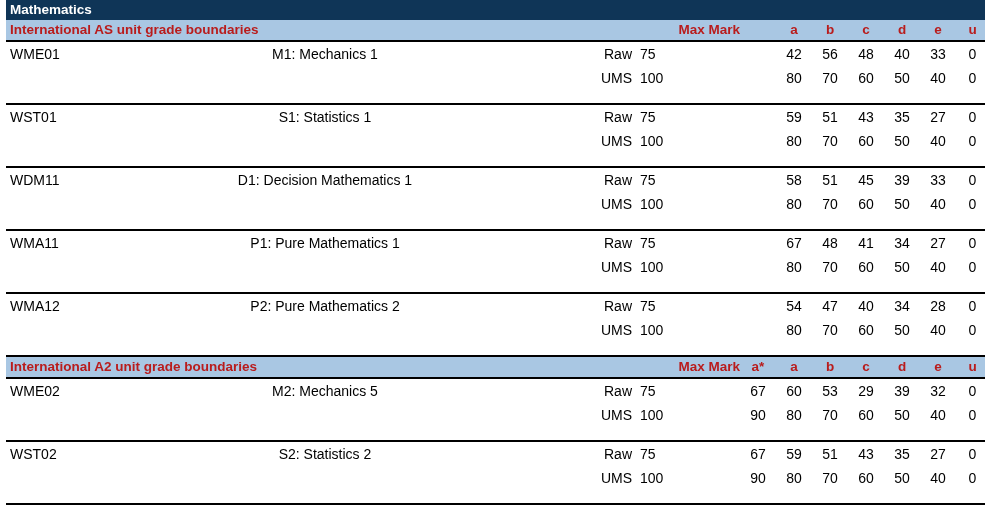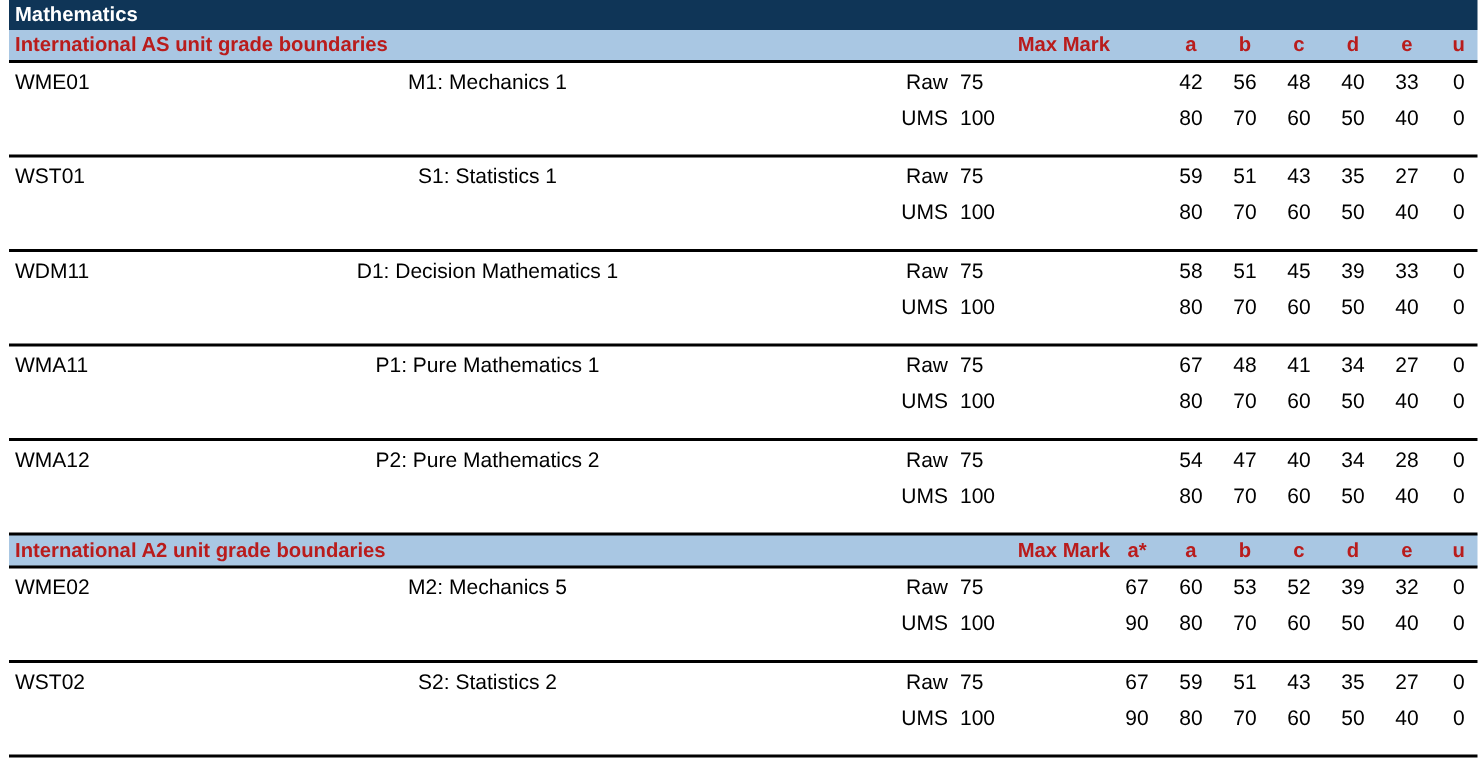--- a/index.html
+++ b/index.html
@@ -277,21 +277,21 @@
           <td class="sec-g" colspan="1">u</td>
         </tr>
         <tr>
           <td class="cell code" colspan="1">WME02</td>
           <td class="cell name" colspan="1">M2: Mechanics 5</td>
           <td class="cell type" colspan="1">Raw</td>
           <td class="cell max" colspan="1">75</td>
           <td class="cell num" colspan="1">67</td>
           <td class="cell num" colspan="1">60</td>
           <td class="cell num" colspan="1">53</td>
-          <td class="cell num" colspan="1">52</td>
+          <td class="cell num" colspan="1">29</td>
           <td class="cell num" colspan="1">39</td>
           <td class="cell num" colspan="1">32</td>
           <td class="cell num" colspan="1">0</td>
         </tr>
         <tr>
           <td class="cell code" colspan="1"></td>
           <td class="cell name" colspan="1"></td>
           <td class="cell type" colspan="1">UMS</td>
           <td class="cell max" colspan="1">100</td>
           <td class="cell num" colspan="1">90</td>

